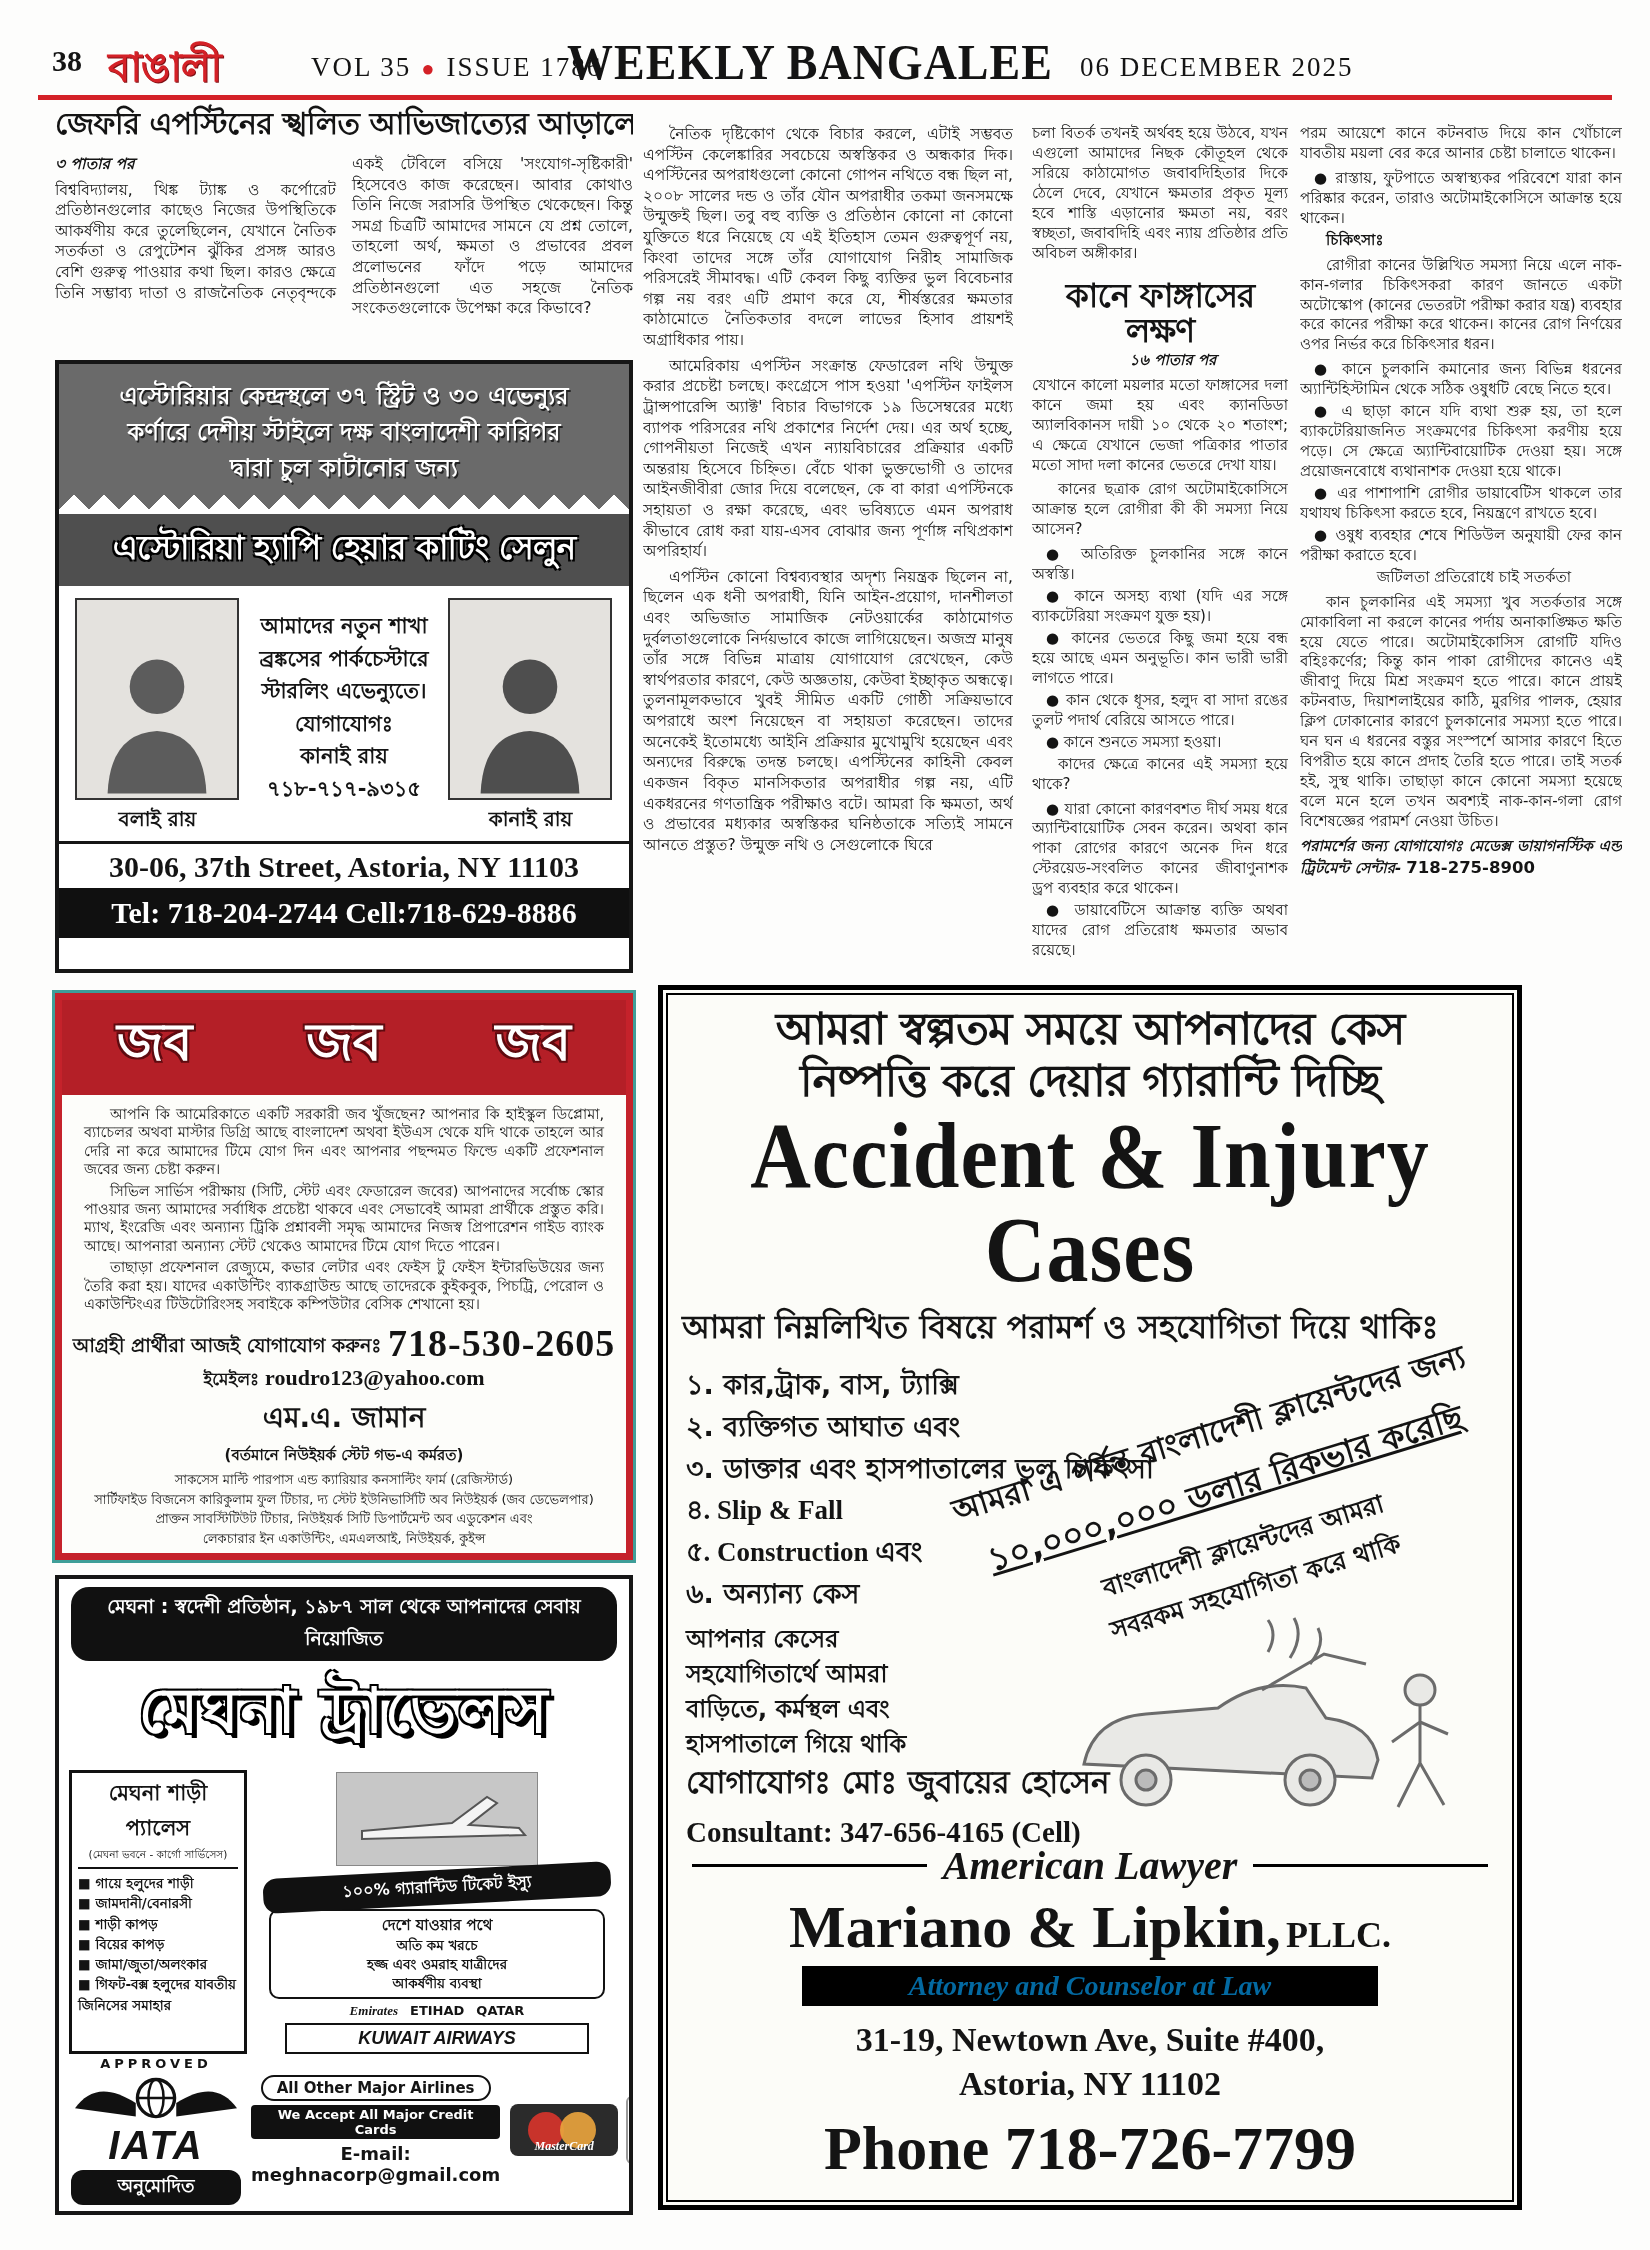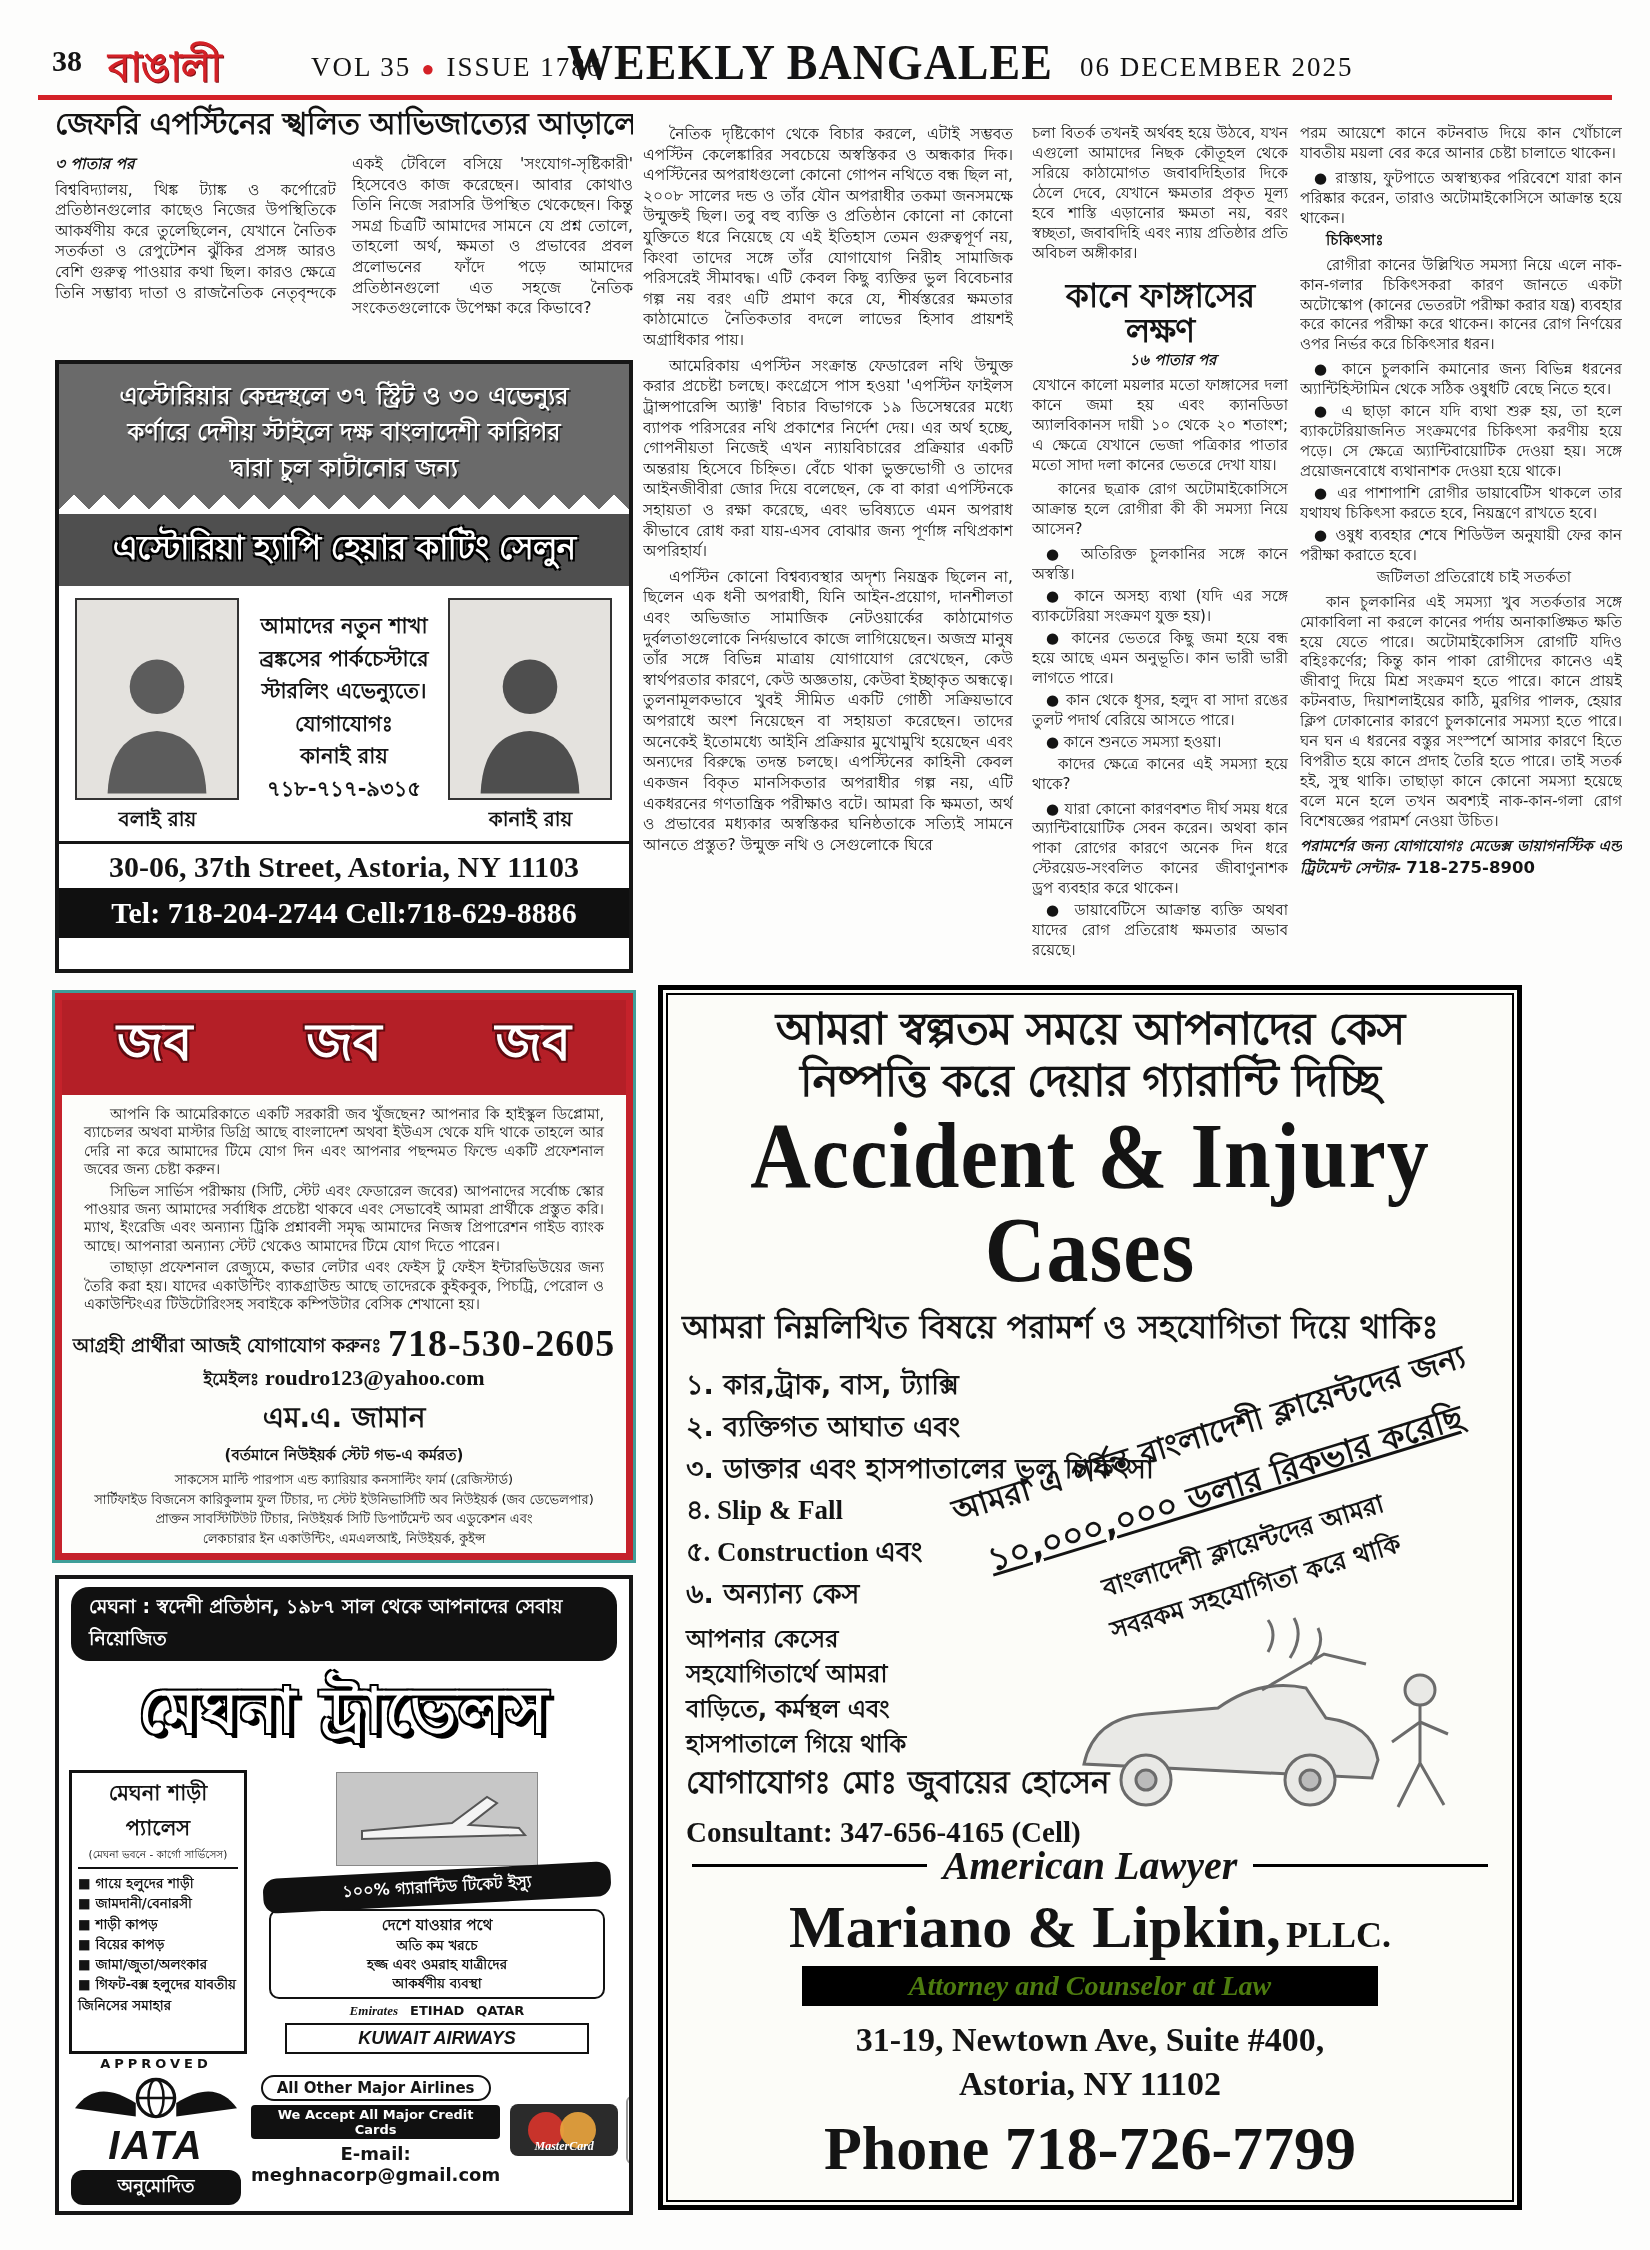--- a/index.html
+++ b/index.html
@@ -80,21 +80,21 @@
   .job-email{text-align:center;font-weight:800;font-size:17px;}
   .job-email .em{font:700 22px "Liberation Serif",serif;}
   .job-name{text-align:center;font-weight:800;font-size:28px;margin-top:2px;}
   .job-note{text-align:center;font-weight:700;font-size:15px;}
   .job-creds{text-align:center;font-size:13px;line-height:1.5;margin-top:2px;}
 
   
   #meghna{left:55px;top:1575px;width:578px;height:640px;border:4px solid #161616;
           box-sizing:border-box;background:#fff;overflow:hidden;}
   .meg-banner{margin:8px 12px 2px;background:#111;border-radius:18px;color:#fff;
-              text-align:left;font-weight:700;font-size:19px;padding:5px 18px;}
+              text-align:center;font-weight:700;font-size:19px;padding:5px 18px;}
   .meg-title{text-align:center;font-size:62px;font-weight:800;color:#fff;letter-spacing:2px;
      text-shadow:-2px -2px 0 #000,2px -2px 0 #000,-2px 2px 0 #000,2px 2px 0 #000,5px 5px 0 #000;
      margin:2px 0 4px;}
   .meg-row{display:flex;gap:8px;padding:0 10px;}
   .saree{width:178px;border:3px solid #111;padding:4px 6px;box-sizing:border-box;}
   .saree-title{font-weight:800;font-size:21px;text-align:center;}
   .saree-sub{font-size:10.5px;text-align:center;border-bottom:2px solid #111;padding-bottom:3px;}
   .saree-items{margin-top:4px;font-weight:700;font-size:13.5px;line-height:1.5;}
   .meg-mid{flex:1;text-align:center;}
   .plane-box{width:200px;height:92px;margin:2px auto;border:1px solid #888;}
@@ -154,21 +154,21 @@
   .acc-contact{position:absolute;left:4px;top:398px;}
   .acc-contact .c1{font-weight:800;font-size:31px;}
   .acc-contact .c2{font:700 29px "Liberation Serif",serif;margin-top:6px;}
   .car-art{position:absolute;right:4px;top:212px;width:440px;height:266px;}
   .lawyer-row{display:flex;align-items:center;gap:16px;margin:4px 10px;}
   .lawyer-row:before,.lawyer-row:after{content:"";flex:1;border-top:3px solid #000;}
   .lawyer-label{font:italic 700 40px "Liberation Serif",serif;}
   .firm{text-align:center;margin-top:2px;}
   .firm .fname{font:700 60px "Liberation Serif",serif;}
   .firm .fsuf{font:700 36px "Liberation Serif",serif;}
-  .firm-bar{background:#000;color:#4d7c0f;text-align:center;margin:4px 120px 0;
+  .firm-bar{background:#000;color:#0369a1;text-align:center;margin:4px 120px 0;
             font:italic 700 28px "Liberation Serif",serif;padding:4px 0;}
   .acc-addr{text-align:center;font:700 34px "Liberation Serif",serif;line-height:1.3;margin-top:12px;}
   .acc-phone{text-align:center;font:800 62px "Liberation Serif",serif;margin-top:6px;}
 </style>
 </head>
 <body>
 
 <div class="page">
 
   <div class="abs" id="page-num">38</div>

